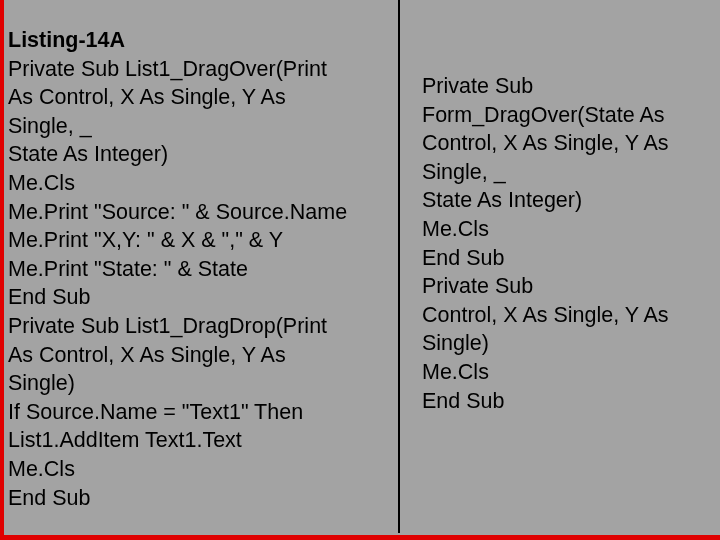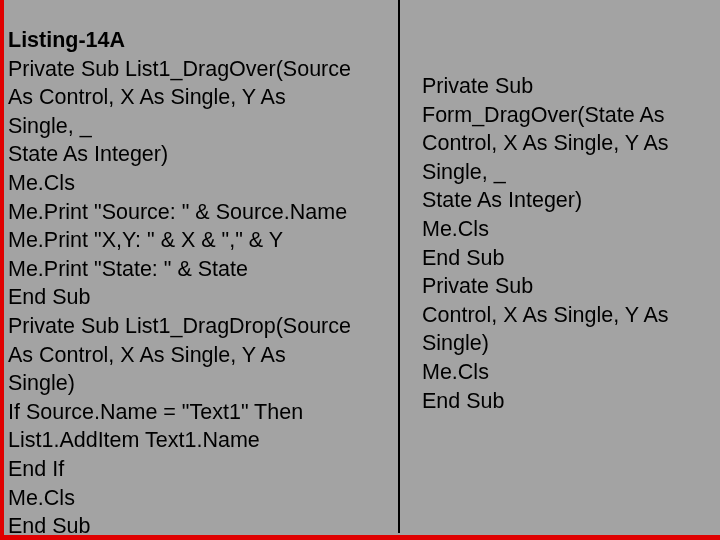--- a/index.html
+++ b/index.html
@@ -63,35 +63,34 @@
 
   <div class="border-left" style="background: rgb(224, 0, 0);"></div>
 
   <div class="border-bottom" style="background: rgb(224, 0, 0);"></div>
 
   <div class="divider" style="background: rgb(0, 0, 0);"></div>
 
   <div class="col col-left">
     <div class="listing-title">Listing-14A</div>
     <div id="left-lines">
-        <div class="code-line">Private Sub List1_DragOver(Source</div>
+        <div class="code-line">Private Sub List1_DragOver(Print</div>
         <div class="code-line">As Control, X As Single, Y As</div>
         <div class="code-line">Single, _</div>
         <div class="code-line">State As Integer)</div>
         <div class="code-line">Me.Cls</div>
         <div class="code-line">Me.Print "Source: " &amp; Source.Name</div>
         <div class="code-line">Me.Print "X,Y: " &amp; X &amp; "," &amp; Y</div>
         <div class="code-line">Me.Print "State: " &amp; State</div>
         <div class="code-line">End Sub</div>
-        <div class="code-line">Private Sub List1_DragDrop(Source</div>
+        <div class="code-line">Private Sub List1_DragDrop(Print</div>
         <div class="code-line">As Control, X As Single, Y As</div>
         <div class="code-line">Single)</div>
         <div class="code-line">If Source.Name = "Text1" Then</div>
-        <div class="code-line">List1.AddItem Text1.Name</div>
-        <div class="code-line">End If</div>
+        <div class="code-line">List1.AddItem Text1.Text</div>
         <div class="code-line">Me.Cls</div>
         <div class="code-line">End Sub</div>
       </div>
   </div>
 
   <div class="col col-right">
     <div id="right-lines">
         <div class="code-line">Private Sub</div>
         <div class="code-line">Form_DragOver(State As</div>
         <div class="code-line">Control, X As Single, Y As</div>

